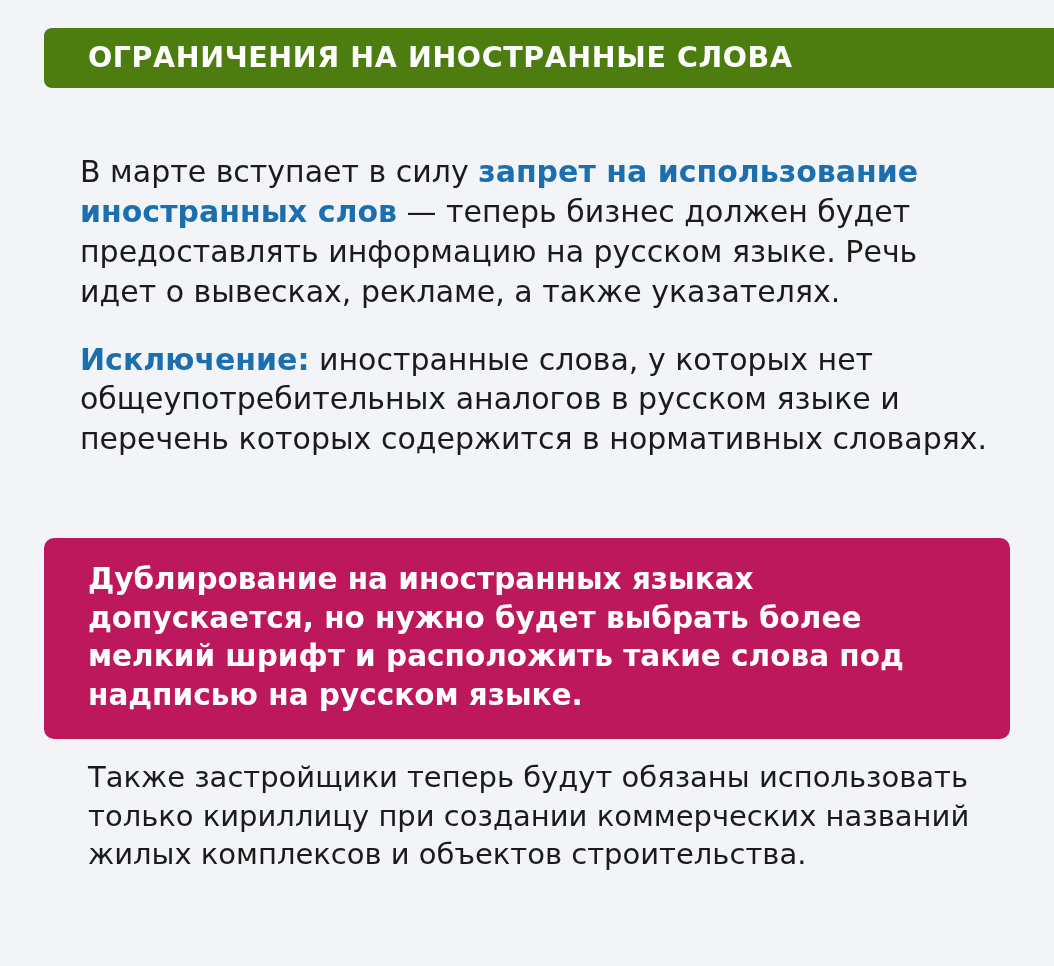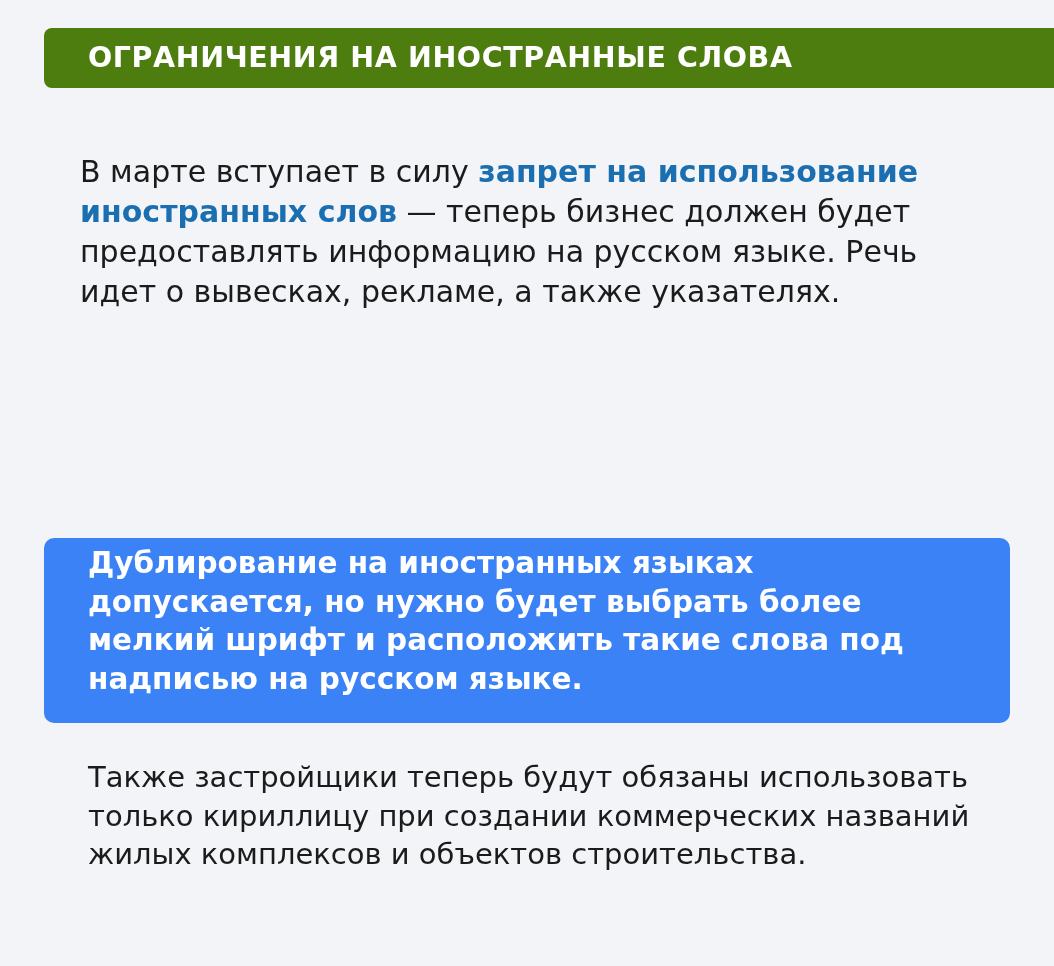--- a/index.html
+++ b/index.html
@@ -74,24 +74,24 @@
   }
 
   .spacer-1 { height: 16px; }
 
   
   .callout {
     position: absolute;
     left: 44px;
     top: 538px;
     width: 966px;
-    background: #3b82f6;
+    background: #be185d;
     border-radius: 10px;
     box-sizing: border-box;
-    padding: 6px 40px 24px 44px;
+    padding: 22px 40px 24px 44px;
   }
   .callout-text {
     color: #ffffff;
     font-size: 29.5px;
     font-weight: bold;
     line-height: 1.31;
     margin: 0;
   }
 
   
@@ -120,20 +120,23 @@
   </div>
 
   <div class="content">
 
     <p class="para">
       <span>В марте вступает в силу </span><span class="accent">запрет на использование иностранных слов</span><span> — теперь бизнес должен будет предоставлять информацию на русском языке. Речь идет о вывесках, рекламе, а также указателях.</span>
     </p>
 
     <div class="spacer-1"></div>
 
+    <p class="para tight">
+      <span class="accent-label">Исключение:</span><span> иностранные слова, у которых нет общеупотребительных аналогов в русском языке и перечень которых содержится в нормативных словарях.</span>
+    </p>
 
   </div>
 
   <div class="callout">
     <p class="callout-text">Дублирование на иностранных языках допускается, но нужно будет выбрать более мелкий шрифт и расположить такие слова под надписью на русском языке.</p>
   </div>
 
   <div class="footer-block">
     <p class="footer-text">Также застройщики теперь будут обязаны использовать только кириллицу при создании коммерческих названий жилых комплексов и объектов строительства.</p>
   </div>

